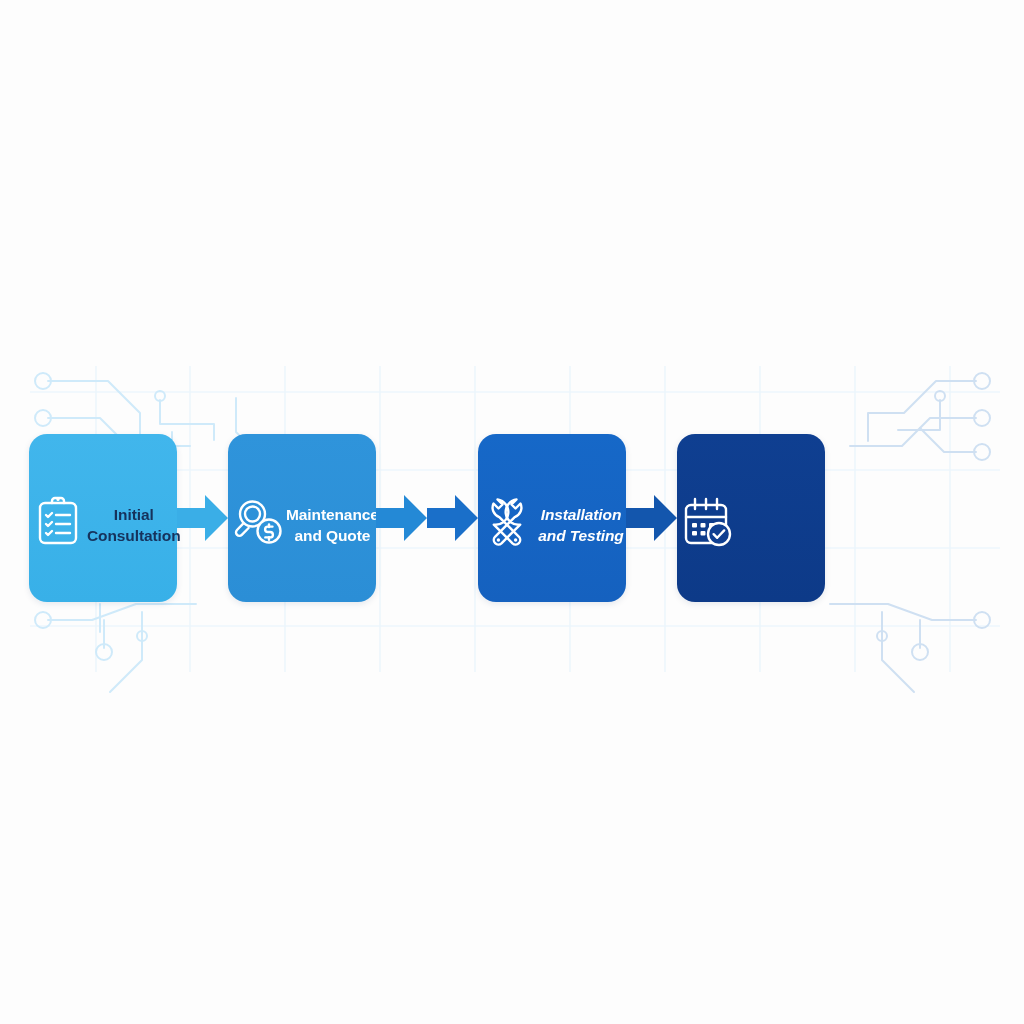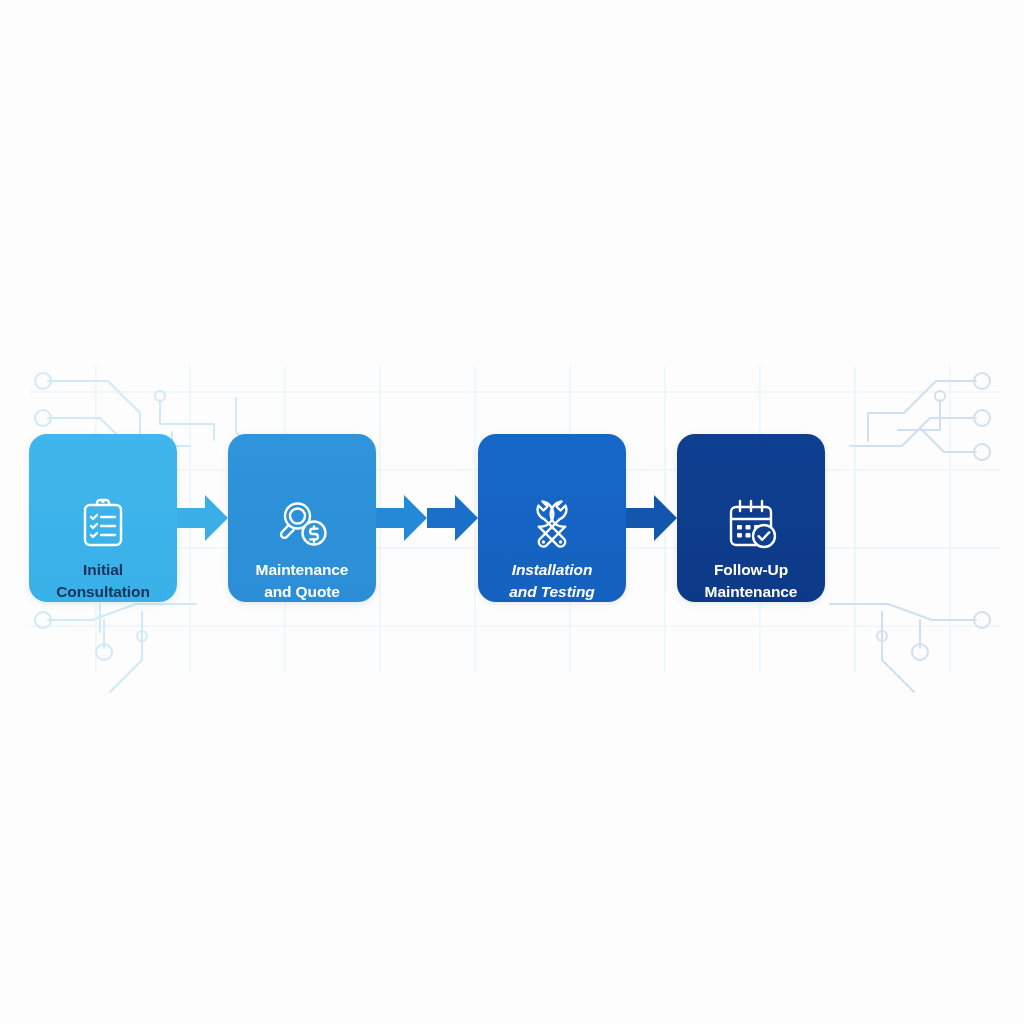--- a/index.html
+++ b/index.html
@@ -41,23 +41,23 @@
     display: flex;
     flex-direction: row;
     align-items: center;
   }
 
   .step-card {
     width: 148px;
     height: 168px;
     border-radius: 18px;
     display: flex;
-    flex-direction: column;
+    flex-direction: row;
     align-items: center;
-    justify-content: flex-end;
+    justify-content: space-between;
     box-sizing: border-box;
     padding-top: 14px;
     position: relative;
     flex: 0 0 auto;
     box-shadow: 0 2px 6px rgba(20, 50, 95, 0.10);
   }
 
   .step-icon {
     width: 58px;
     height: 58px;
@@ -237,18 +237,16 @@
             <rect x="32" y="30" width="5" height="4.4" rx="1"></rect>
             <rect x="40.5" y="30" width="5" height="4.4" rx="1"></rect>
             <rect x="15" y="38" width="5" height="4.4" rx="1"></rect>
             <rect x="23.5" y="38" width="5" height="4.4" rx="1"></rect>
             <rect x="32" y="38" width="5" height="4.4" rx="1"></rect>
           </g>
           <circle cx="42" cy="41" r="11" fill="#0f3f91"></circle>
           <path d="M36.6 41.2 l3.6 3.6 l7 -7.4"></path>
         </svg>
       </span>
-      <div class="step-label" style="color:#ffffff;">Follow-Up
-Maintenance</div>
     </div>
 
   </div>
 </div>
 
 </body></html>

